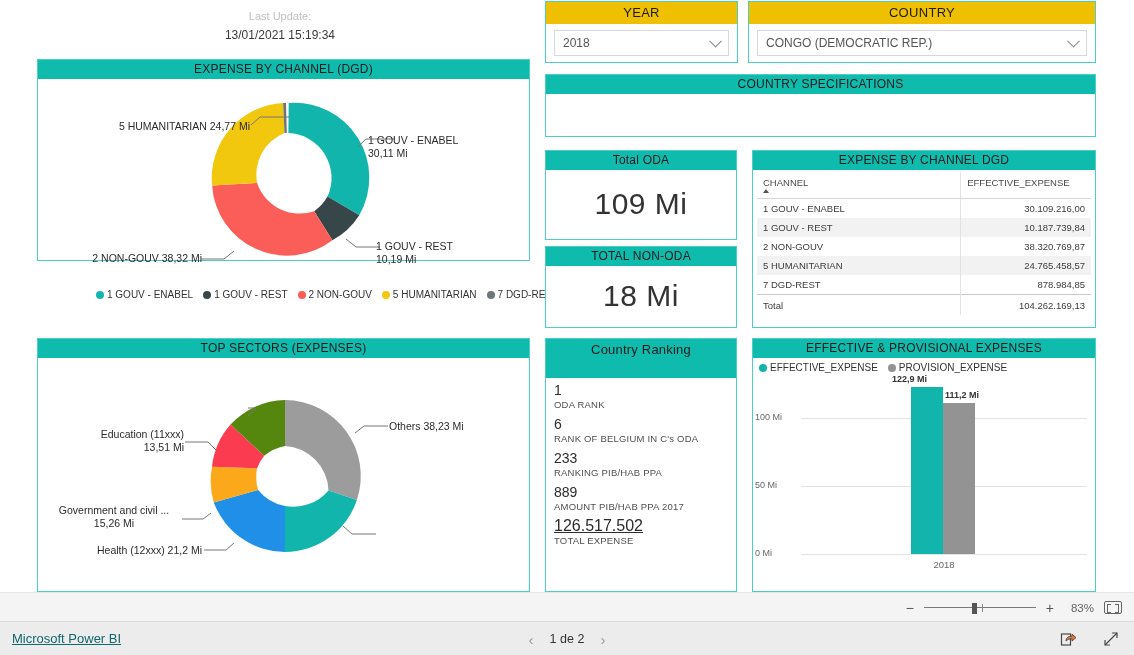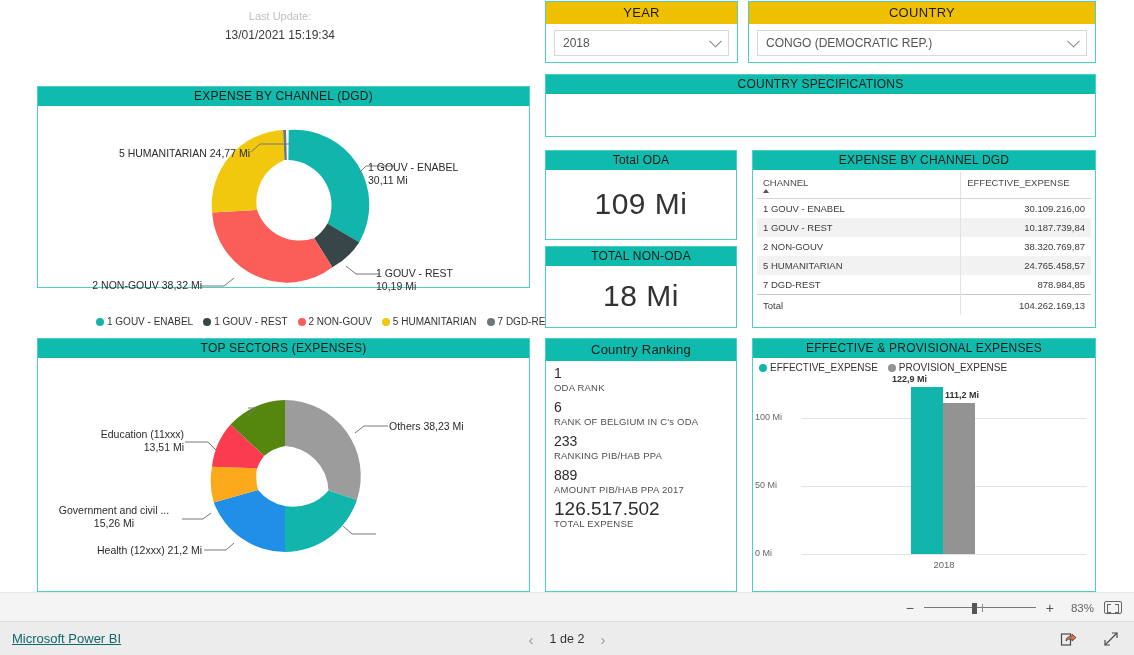--- a/index.html
+++ b/index.html
@@ -28,21 +28,21 @@
     background: #0FBBAD;
     color: #1b1b1b;
     text-align: center;
     font-size: 12px;
     line-height: 19px;
     height: 19px;
     letter-spacing: .2px;
     white-space: nowrap;
     overflow: hidden;
   }
-  .panel-head.tall { height: 22px; line-height: 21px; font-size: 12.5px; }
+  .panel-head.tall { height: 39px; line-height: 21px; font-size: 12.5px; }
   .panel-body { position: relative; width: 100%; height: calc(100% - 19px); }
 
   
   .last-update {
     position: absolute;
     left: 130px; top: 10px; width: 300px;
     text-align: center;
     font-size: 11px;
     color: #bfbfbf;
   }
@@ -114,21 +114,21 @@
     text-align: center;
     font-size: 30px;
     color: #333;
     font-weight: 400;
     letter-spacing: .5px;
   }
 
   
   .rank-list { padding: 4px 0 0 8px; }
   .rank-num { font-size: 14px; color: #2c2c2c; line-height: 16px; }
-  .rank-num.big { font-size: 19px; }
+  .rank-num.big { font-size: 16px; text-decoration: underline; }
   .rank-lbl { font-size: 9.5px; color: #4f4f4f; line-height: 14px; letter-spacing: .2px; }
   .rank-item { margin-bottom: 4px; }
 
   
   table.dgd { width: 100%; border-collapse: collapse; font-size: 9.5px; color: #3b3b3b; }
   table.dgd th {
     font-weight: normal;
     text-align: left;
     padding: 5px 6px 10px 6px;
     color: #4a4a4a;
@@ -231,21 +231,21 @@
   <div class="slicer" style="left:748px; top:1px; width:348px; height:62px;">
     <div class="slicer-head">COUNTRY</div>
     <div class="slicer-body">
       <div class="slicer-select">
         <span>CONGO (DEMOCRATIC REP.)</span>
         <span class="chev"></span>
       </div>
     </div>
   </div>
 
-  <div class="panel" style="left:37px; top:86px; width:493px; height:202px;">
+  <div class="panel" style="left:37px; top:59px; width:493px; height:202px;">
     <div class="panel-head">EXPENSE BY CHANNEL (DGD)</div>
     <div class="panel-body">
 
       <svg width="491" height="234" viewBox="0 0 491 234" style="position:absolute;left:0;top:0;">
 
         <path d="M 250.7 24.0 A 75 75 0 0 1 321.3 136.2 L 289.5 117.6 A 45 45 0 0 0 250.4 54.0 Z" fill="#12B5AC"></path>
 
         <path d="M 321.3 136.2 A 75 75 0 0 1 294.4 161.3 L 276.2 132.2 A 45 45 0 0 0 289.5 117.6 Z" fill="#374649"></path>
 
         <path d="M 294.4 161.3 A 75 75 0 0 1 174.1 106.4 L 219.1 103.9 A 45 45 0 0 0 276.2 132.2 Z" fill="#FB5E58"></path>

